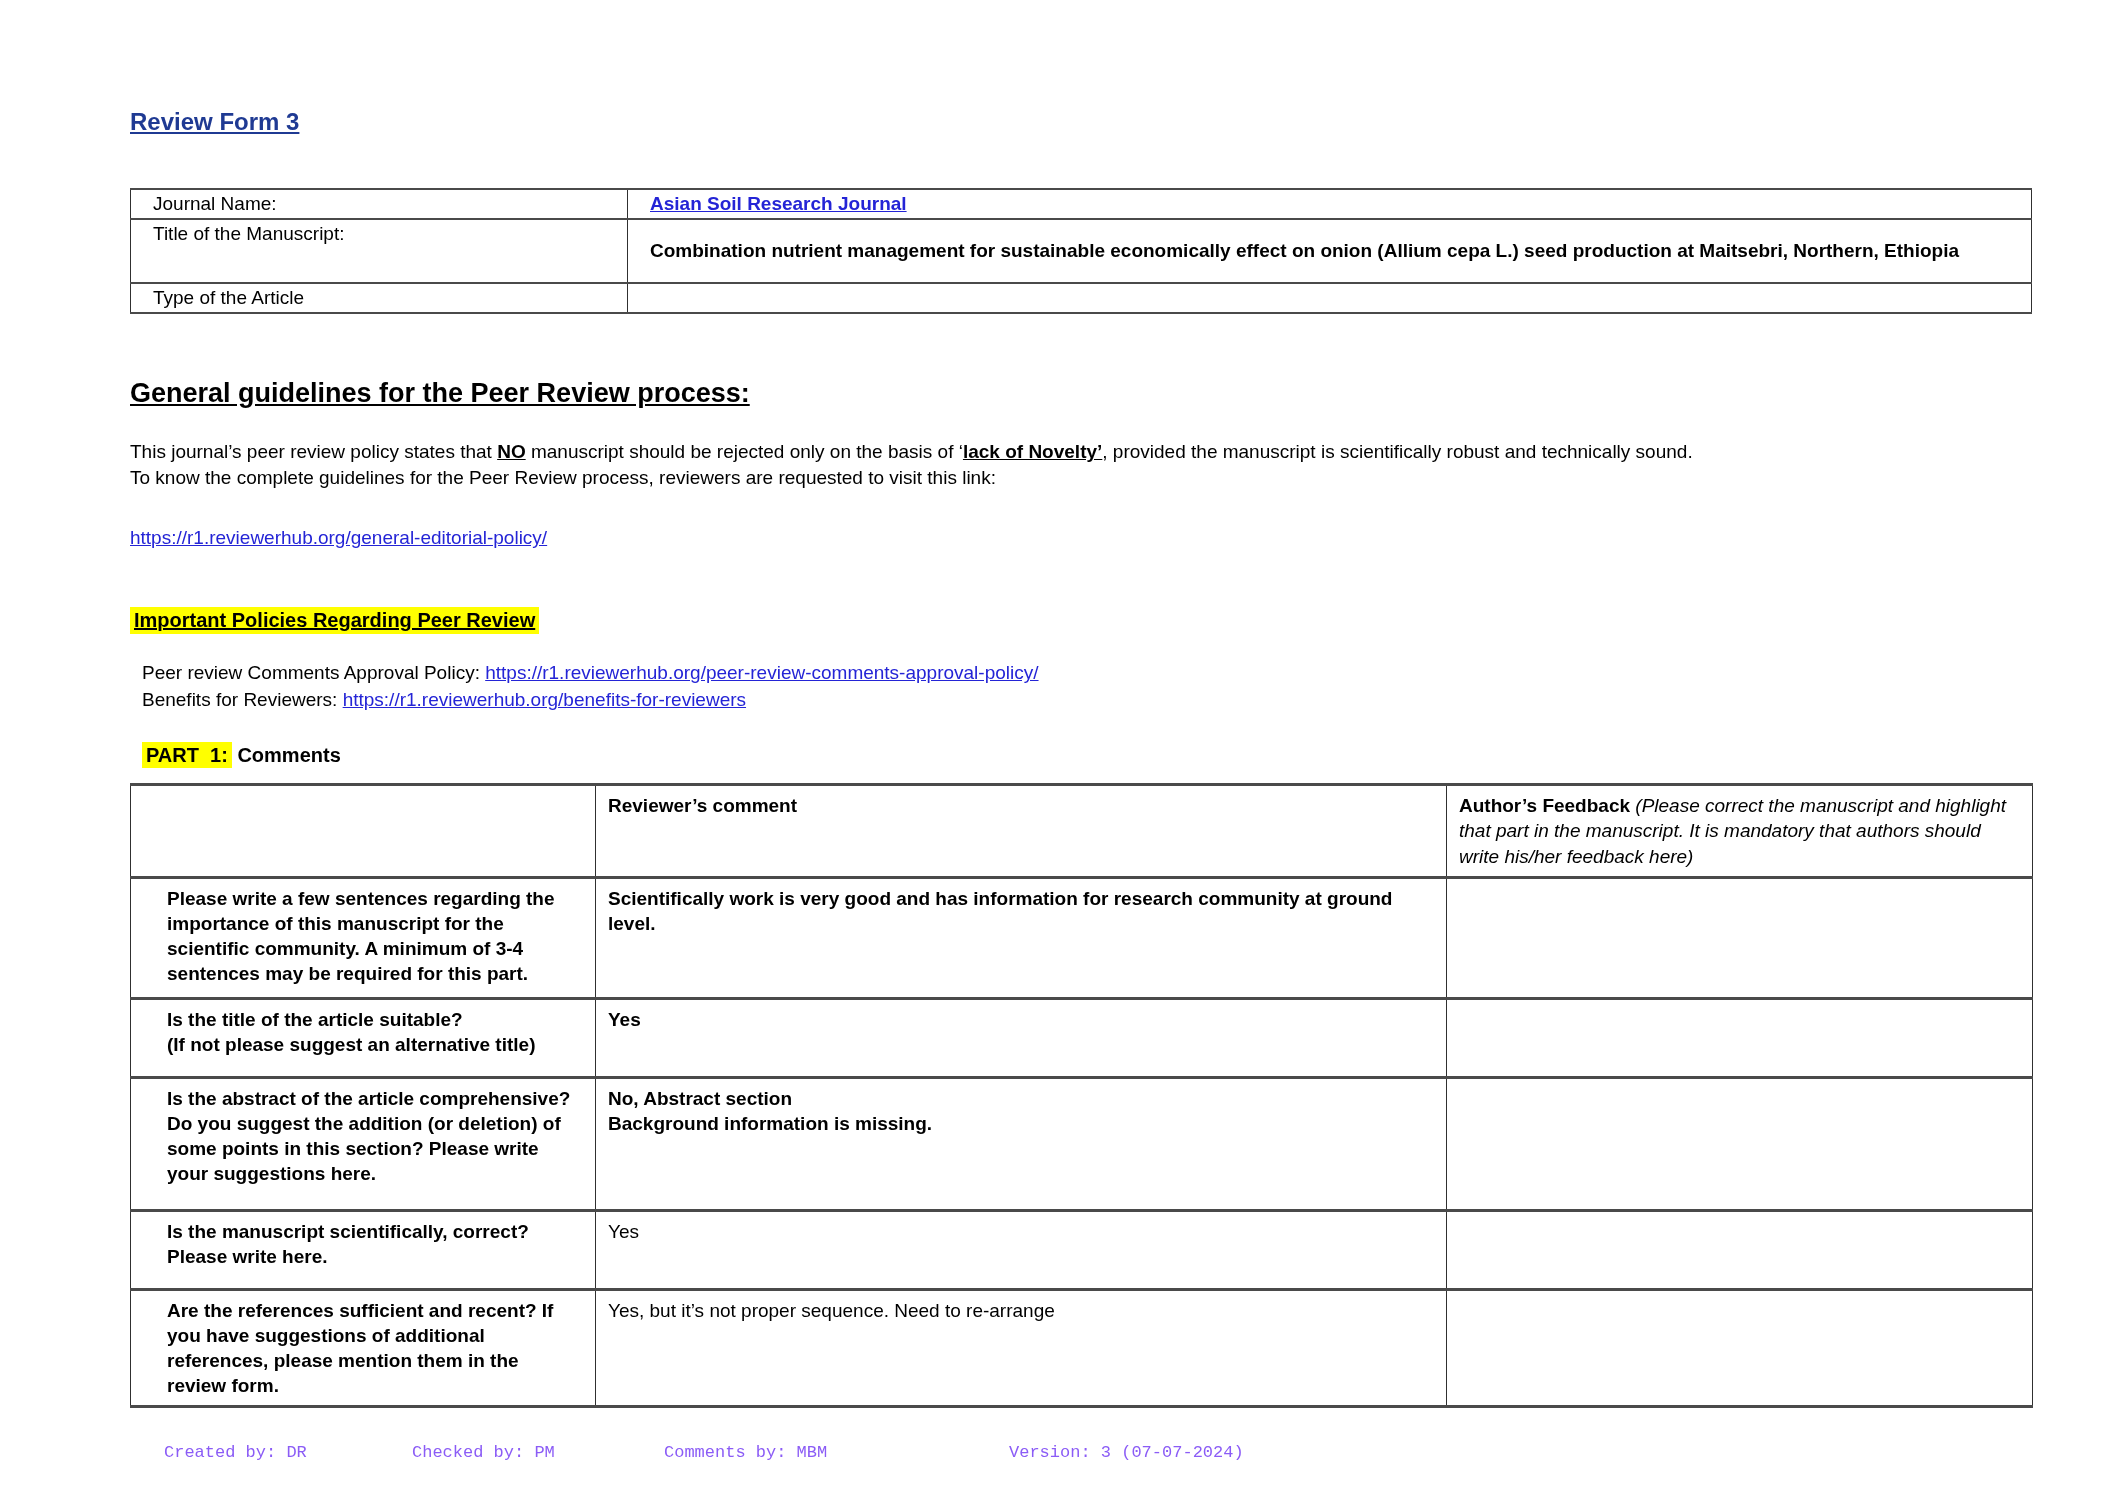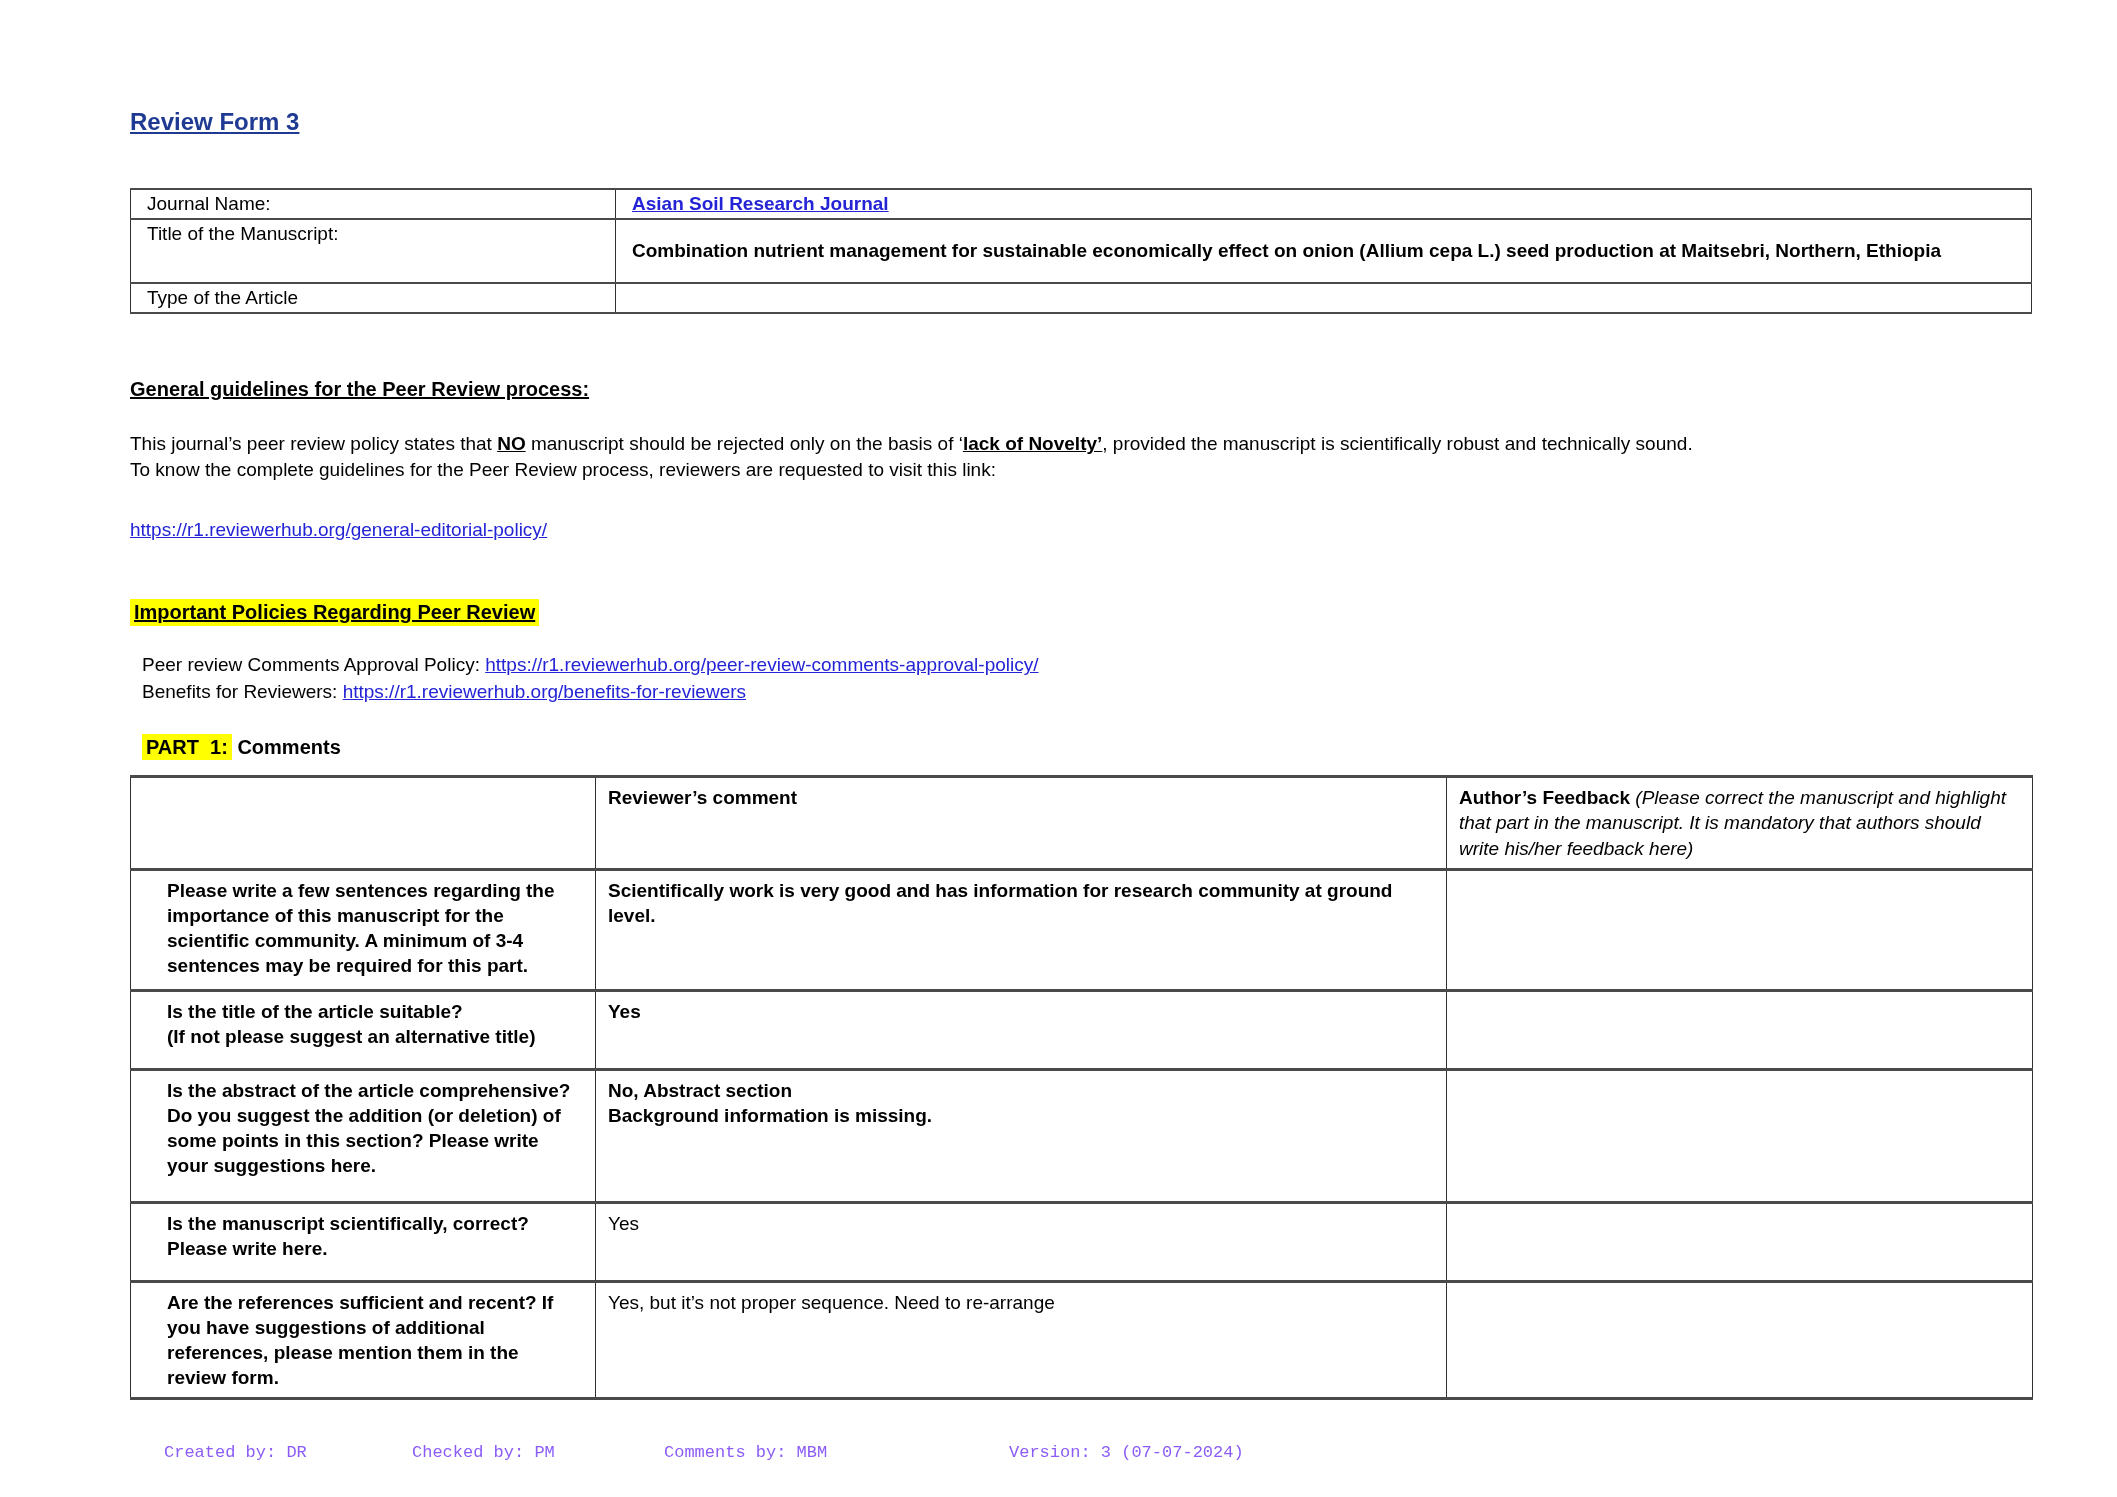--- a/index.html
+++ b/index.html
@@ -12,31 +12,31 @@
   .page-title{
     font-size:24px;font-weight:bold;text-decoration:underline;
     color:var(--title-blue,#1F3A93);margin:0 0 0 0;
   }
   
   table{border-collapse:collapse;}
   .info-table{width:100%;margin-top:52px;font-size:19px;table-layout:fixed;}
   .info-table td{
     border-left:1px solid #303030;border-right:1px solid #303030;
     border-top:2px solid #4a4a4a;border-bottom:2px solid #4a4a4a;
-    padding:3px 16px;vertical-align:top;
+    padding:3px 22px;vertical-align:top;
   }
   .info-table td.label-cell{width:452px;}
   .info-table tr.tall td{height:56px;}
   .info-table td.vmid{vertical-align:middle;margin-top:39px;}
   .value-bold{font-weight:bold;}
   a,.link{color:var(--link-blue,#2424D6);text-decoration:underline;cursor:pointer;}
   .journal-link{font-weight:bold;}
   
   .section-heading{
-    font-size:20px;font-weight:bold;text-decoration:underline;
+    font-size:27px;font-weight:bold;text-decoration:underline;
     margin:64px 0 0 0;
   }
   .policy-paragraph{font-size:19px;line-height:1.38;margin:30px 0 0 0;}
   .bold-underline{font-weight:bold;text-decoration:underline;}
   .guidelines-link-line{margin:36px 0 0 0;font-size:19px;}
   .policies-heading{
     display:inline-block;font-size:20px;font-weight:bold;text-decoration:underline;
     background:var(--highlight-yellow,#FFFF00);padding:2px 4px;margin:58px 0 0 0;
   }
   .policy-links{font-size:19px;line-height:1.42;margin:26px 0 0 12px;}

